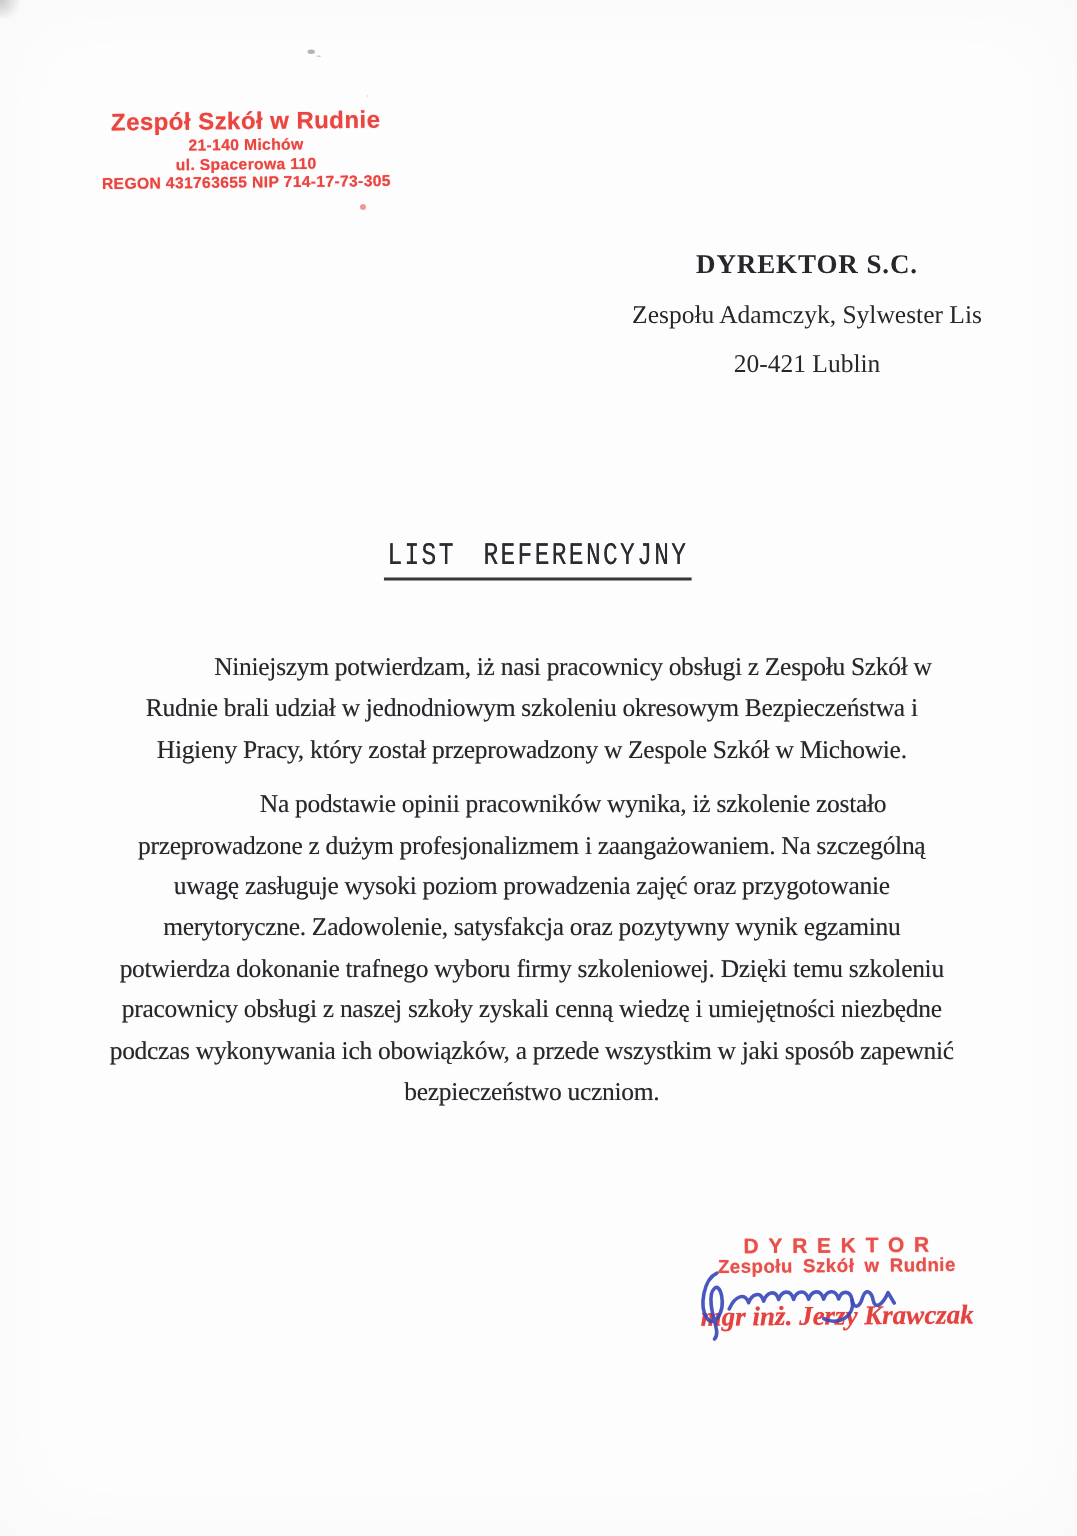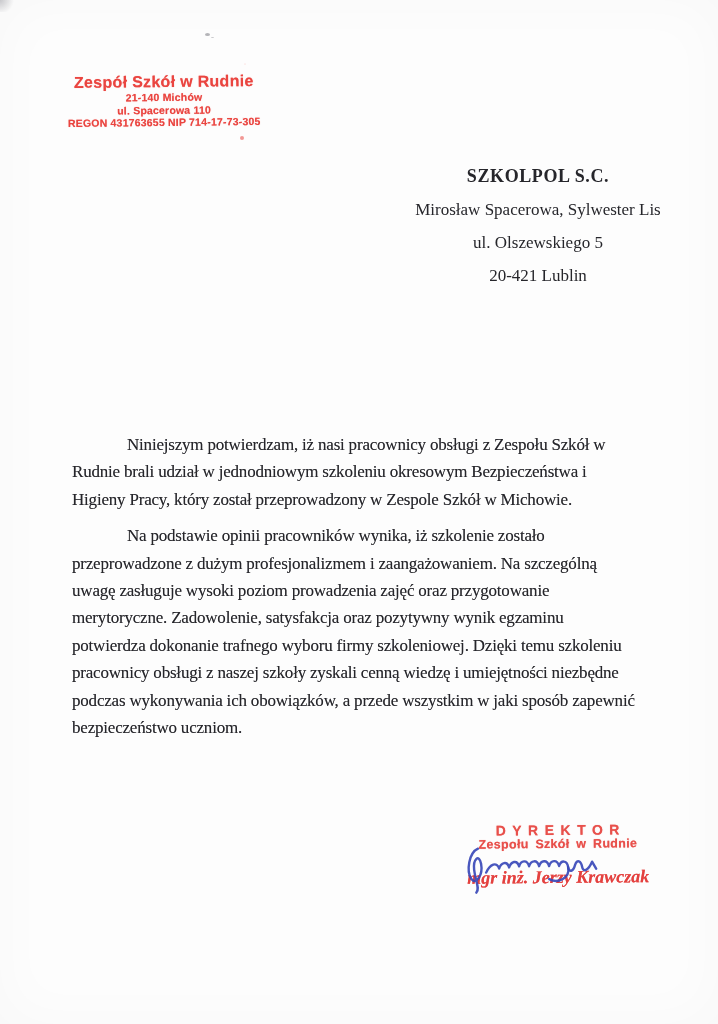--- a/index.html
+++ b/index.html
@@ -57,21 +57,21 @@
     transform: scaleX(0.78);
     text-shadow: 0 0 0.5px rgba(43,43,49,0.8);
   }
 
   
   .body-text {
     position: absolute; left: 72px; top: 431px; width: 577px;
     font-size: 17px; line-height: 27.4px; letter-spacing: -0.2px;
     text-shadow: 0 0 0.5px rgba(38,38,43,0.45);
   }
-  .body-text p { margin: 0 12px 9px 0; text-indent: 55px; }
+  .body-text p { margin: 0 12px 9px 0; text-indent: 55px; text-align: center; }
 
   
   .sig-block {
     position: absolute; left: 438px; top: 822px; width: 240px;
     text-align: center;
     color: #e8504b;
     font-family: "Liberation Sans", sans-serif;
     transform: rotate(-0.5deg);
   }
   .sig-role { font-size: 14px; font-weight: 700; letter-spacing: 6.5px; padding-left: 6px; line-height: 16px; text-shadow: 0 0 0.7px rgba(232,80,75,0.75); }
@@ -91,26 +91,28 @@
 
   <div class="stamp-top">
     <div class="stamp-org">Zespół Szkół w Rudnie</div>
     <div class="stamp-line">21-140 Michów</div>
     <div class="stamp-line">ul. Spacerowa 110</div>
     <div class="stamp-line">REGON 431763655 NIP 714-17-73-305</div>
   </div>
 
 
   <div class="recipient">
-    <div class="recipient-company">SZKOLPOL S.C.</div>
-    <div class="recipient-line">Mirosław Spacerowa, Sylwester Lis</div>
-    <div class="recipient-line">ul. Olszewskiego 5</div>
+    <div class="recipient-company">DYREKTOR S.C.</div>
+    <div class="recipient-line">Zespołu Adamczyk, Sylwester Lis</div>
     <div class="recipient-line">20-421 Lublin</div>
   </div>
 
+  <div class="title-wrap">
+    <span class="title-text">LIST REFERENCYJNY</span>
+  </div>
 
   <div class="body-text">
     <p>Niniejszym potwierdzam, iż nasi pracownicy obsługi z Zespołu Szkół w Rudnie brali udział w jednodniowym szkoleniu okresowym Bezpieczeństwa i Higieny Pracy, który został przeprowadzony w Zespole Szkół w Michowie.</p>
     <p>Na podstawie opinii pracowników wynika, iż szkolenie zostało przeprowadzone z dużym profesjonalizmem i zaangażowaniem. Na szczególną uwagę zasługuje wysoki poziom prowadzenia zajęć oraz przygotowanie merytoryczne. Zadowolenie, satysfakcja oraz pozytywny wynik egzaminu potwierdza dokonanie trafnego wyboru firmy szkoleniowej. Dzięki temu szkoleniu pracownicy obsługi z naszej szkoły zyskali cenną wiedzę i umiejętności niezbędne podczas wykonywania ich obowiązków, a przede wszystkim w jaki sposób zapewnić bezpieczeństwo uczniom.</p>
   </div>
 
   <div class="sig-block">
     <div class="sig-role">DYREKTOR</div>
     <div class="sig-org">Zespołu Szkół w Rudnie</div>
     <svg class="sig-ink" viewBox="0 0 175 60" xmlns="http://www.w3.org/2000/svg">

